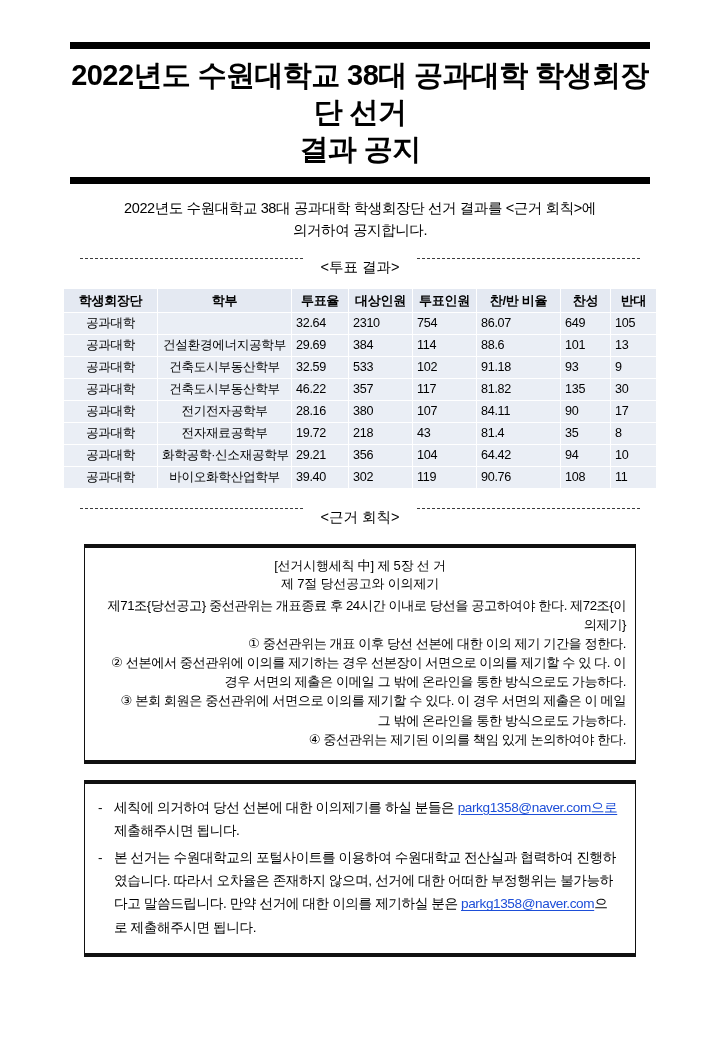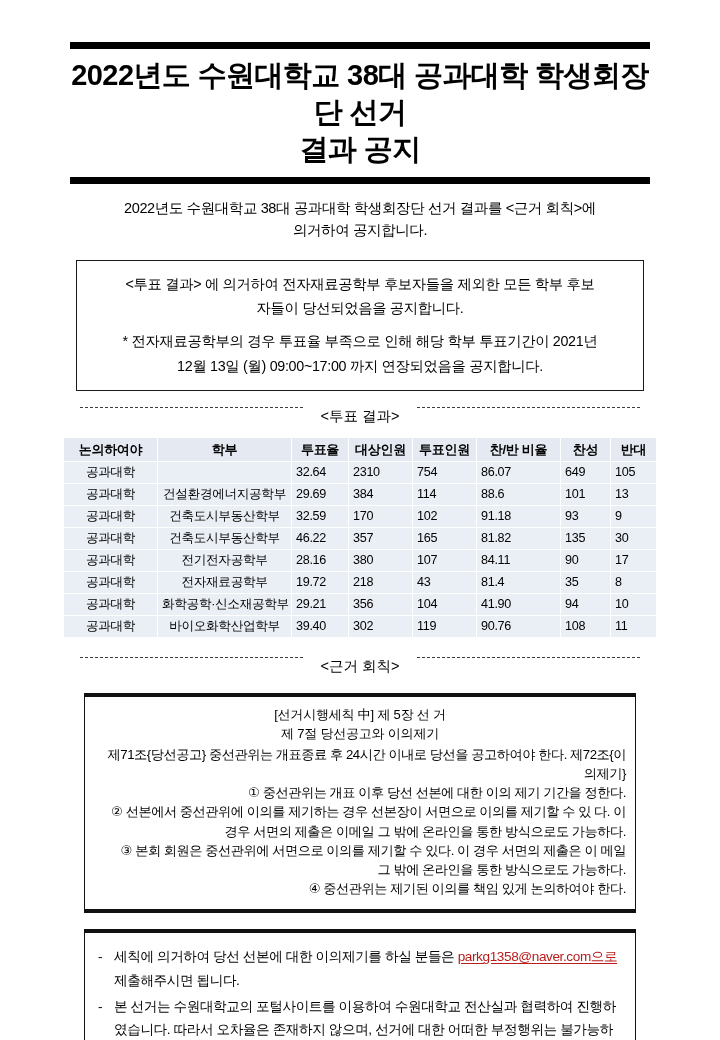--- a/index.html
+++ b/index.html
@@ -174,44 +174,38 @@
   }
   .note-item + .note-item { margin-top: 3px; }
   .note-dash {
     flex: 0 0 auto;
     width: 10px;
     text-align: center;
     padding-top: 0px;
   }
   .note-text { flex: 1 1 auto; }
   .mailto {
-    color: #b91c1c;
+    color: #1d4ed8;
     text-decoration: underline;
     text-underline-offset: 2px;
   }
 </style>
 </head>
 <body>
 
 <div class="page">
 
   <div class="title-block">
     <div class="title-text">2022년도 수원대학교  38대 공과대학 학생회장단 선거
 결과 공지</div>
   </div>
 
   <div class="intro">2022년도 수원대학교 38대 공과대학 학생회장단 선거 결과를 &lt;근거 회칙&gt;에
 의거하여 공지합니다.</div>
 
-  <div class="notice-box">
-    <div class="notice-line">&lt;투표 결과&gt; 에 의거하여 전자재료공학부 후보자들을 제외한 모든 학부 후보
-자들이 당선되었음을 공지합니다.</div>
-    <div class="notice-line" style="margin-top:8px;">* 전자재료공학부의 경우 투표율 부족으로 인해 해당 학부 투표기간이 2021년
-12월 13일 (월) 09:00~17:00 까지 연장되었음을 공지합니다.</div>
-  </div>
 
   <div class="divider">
     <span class="rule"></span>
     <span class="dlabel">&lt;투표 결과&gt;</span>
     <span class="rule"></span>
   </div>
 
   <div class="table-wrap">
     <table class="results">
       <colgroup>
@@ -219,21 +213,21 @@
           <col class="w-dept">
           <col class="w-rate">
           <col class="w-target">
         <col class="w-voters">
           <col class="w-ratio">
           <col class="w-yes">
           <col class="w-no">
       </colgroup>
       <thead>
         <tr>
-          <th>논의하여야</th>
+          <th>학생회장단</th>
           <th>학부</th>
           <th>투표율</th>
           <th>대상인원</th>
           <th>투표인원</th>
           <th>찬/반 비율</th>
           <th>찬성</th>
           <th>반대</th>
         </tr>
       </thead>
       <tbody>
@@ -254,32 +248,32 @@
           <td class="c-num">384</td>
           <td class="c-num">114</td>
           <td class="c-num">88.6</td>
           <td class="c-num">101</td>
           <td class="c-num">13</td>
         </tr>
         <tr>
           <td class="c-col">공과대학</td>
           <td class="c-dept">건축도시부동산학부</td>
           <td class="c-num">32.59</td>
-          <td class="c-num">170</td>
+          <td class="c-num">533</td>
           <td class="c-num">102</td>
           <td class="c-num">91.18</td>
           <td class="c-num">93</td>
           <td class="c-num">9</td>
         </tr>
         <tr>
           <td class="c-col">공과대학</td>
           <td class="c-dept">건축도시부동산학부</td>
           <td class="c-num">46.22</td>
           <td class="c-num">357</td>
-          <td class="c-num">165</td>
+          <td class="c-num">117</td>
           <td class="c-num">81.82</td>
           <td class="c-num">135</td>
           <td class="c-num">30</td>
         </tr>
         <tr>
           <td class="c-col">공과대학</td>
           <td class="c-dept">전기전자공학부</td>
           <td class="c-num">28.16</td>
           <td class="c-num">380</td>
           <td class="c-num">107</td>
@@ -296,21 +290,21 @@
           <td class="c-num">81.4</td>
           <td class="c-num">35</td>
           <td class="c-num">8</td>
         </tr>
         <tr>
           <td class="c-col">공과대학</td>
           <td class="c-dept">화학공학·신소재공학부</td>
           <td class="c-num">29.21</td>
           <td class="c-num">356</td>
           <td class="c-num">104</td>
-          <td class="c-num">41.90</td>
+          <td class="c-num">64.42</td>
           <td class="c-num">94</td>
           <td class="c-num">10</td>
         </tr>
         <tr>
           <td class="c-col">공과대학</td>
           <td class="c-dept">바이오화학산업학부</td>
           <td class="c-num">39.40</td>
           <td class="c-num">302</td>
           <td class="c-num">119</td>
           <td class="c-num">90.76</td>

